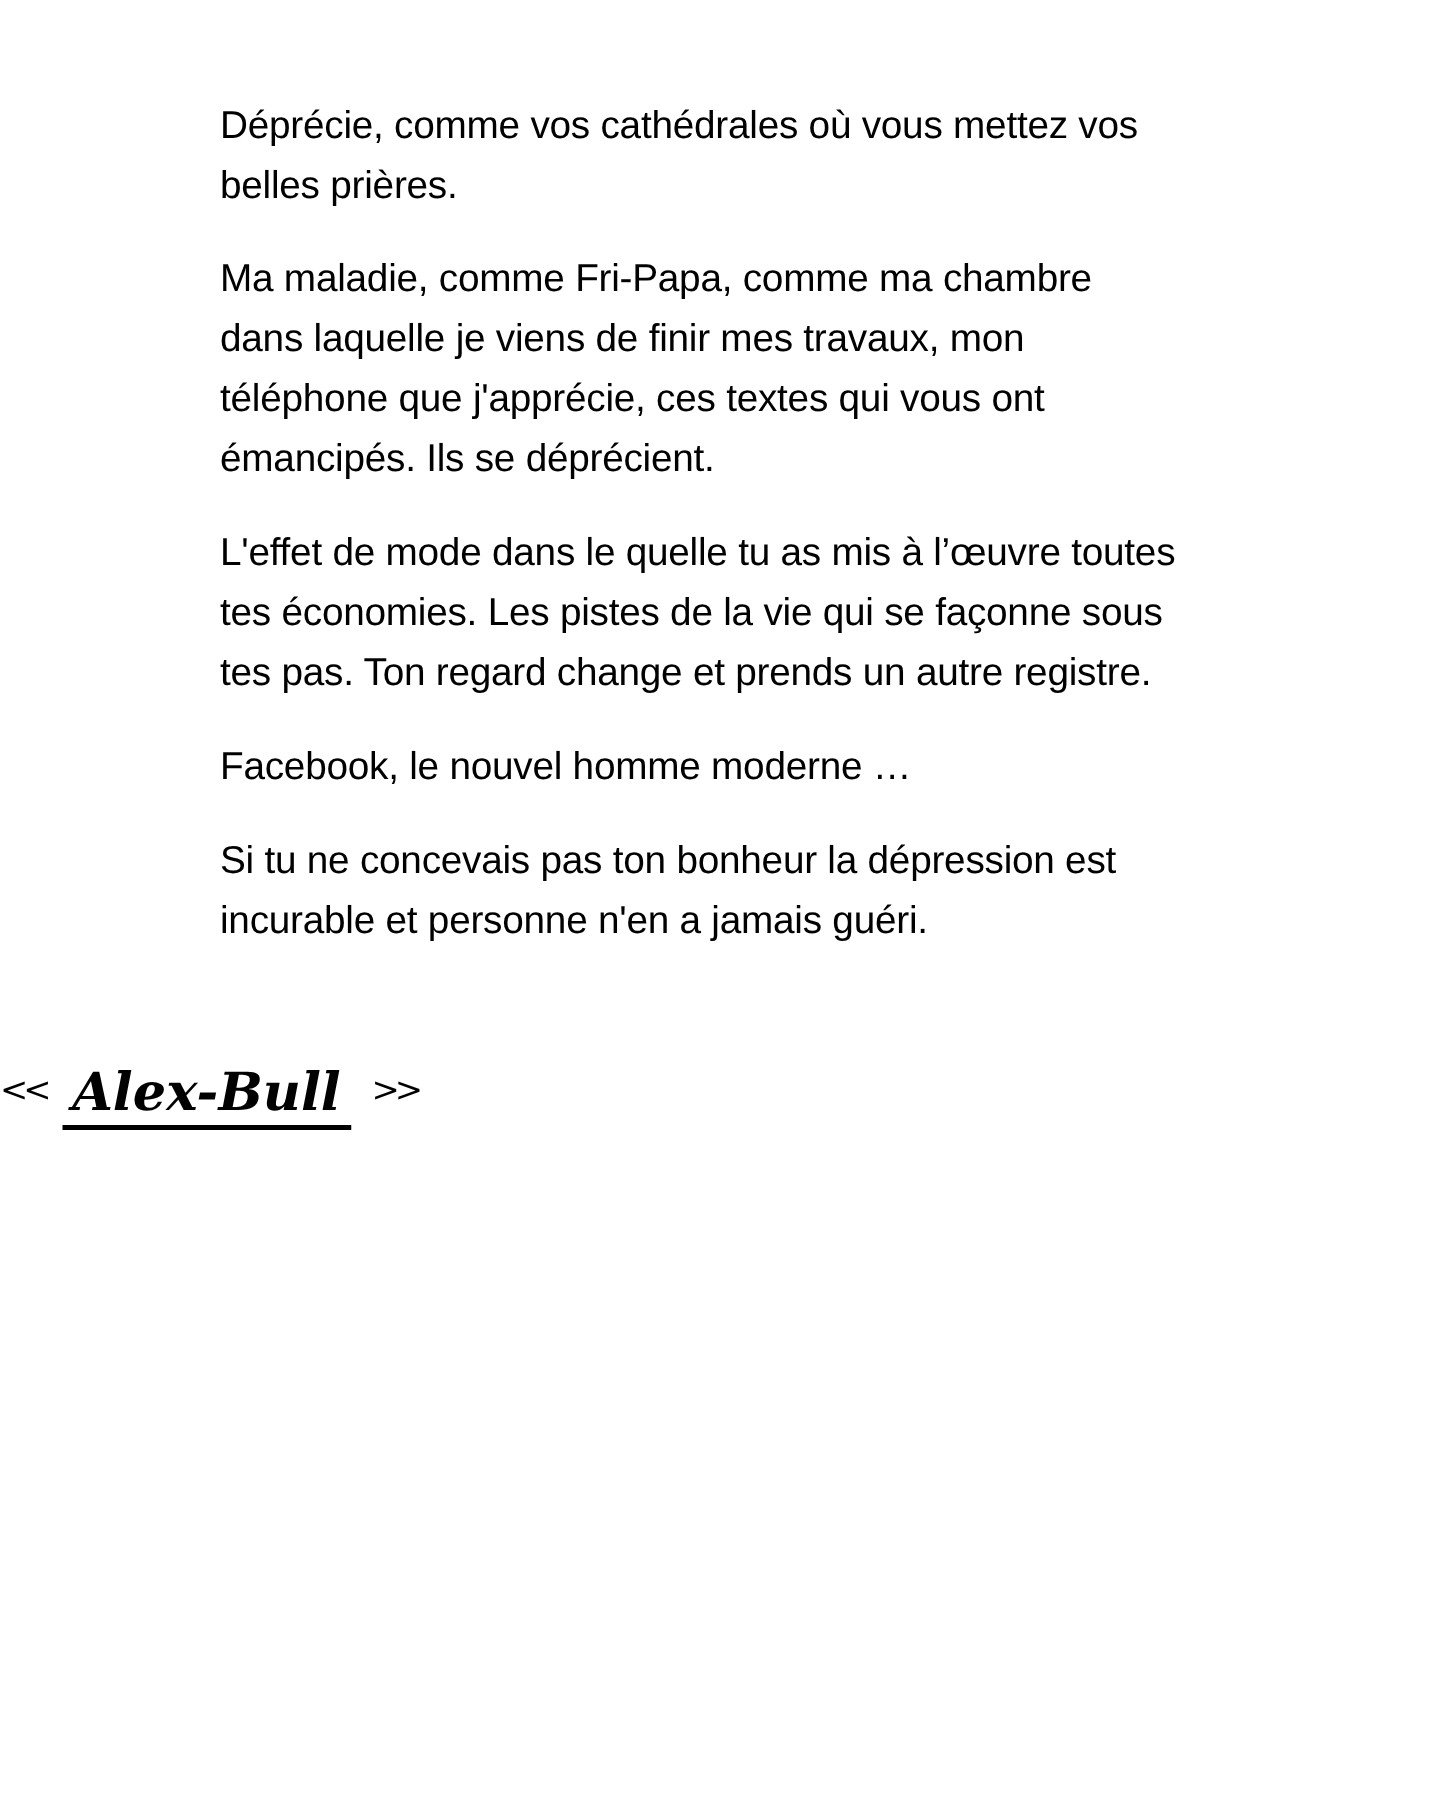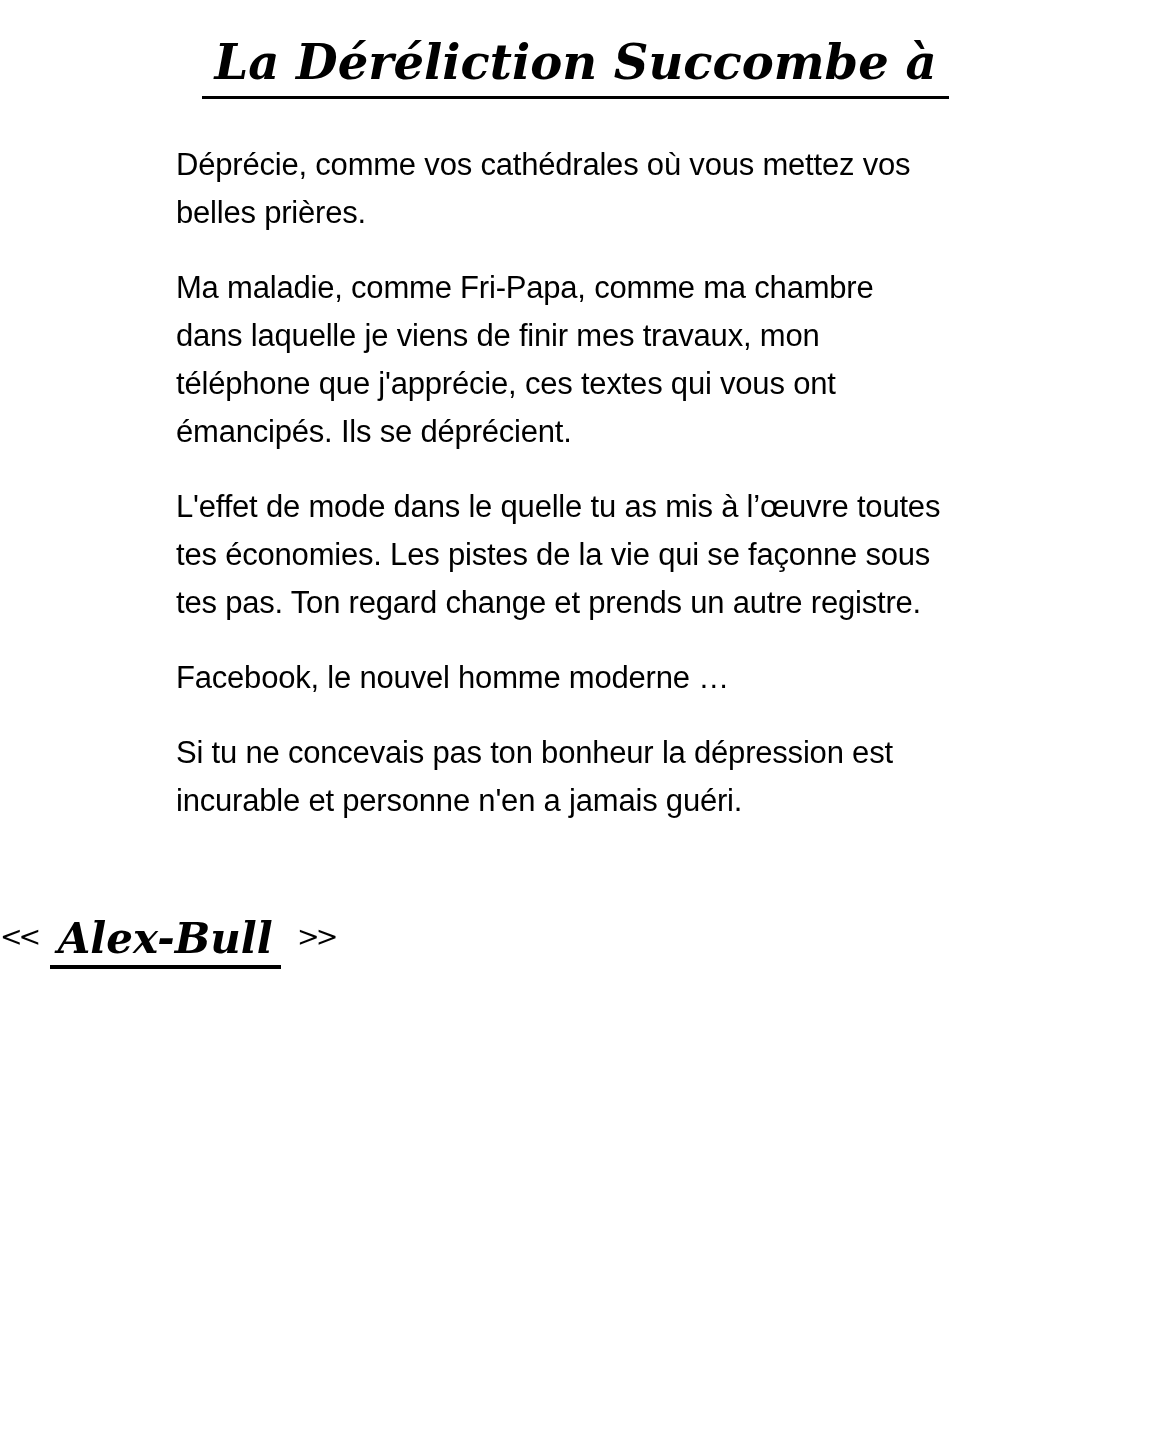--- a/index.html
+++ b/index.html
@@ -75,23 +75,20 @@
     padding: 0 8px 2px 8px;
     margin: 0 8px;
   }
 </style>
 </head>
 <body>
 
 <div class="page">
 
   <div class="title-block">
-    <span class="title-line title-line-1">
-      <span class="title-text">La Déréliction Succombe à</span>
-    </span>
   </div>
 
   <div class="body-block">
     <p>Déprécie, comme vos cathédrales où vous mettez vos
 belles prières.</p>
     <p>Ma maladie, comme Fri-Papa, comme ma chambre
 dans laquelle je viens de finir mes travaux, mon
 téléphone que j'apprécie, ces textes qui vous ont
 émancipés. Ils se déprécient.</p>
     <p>L'effet de mode dans le quelle tu as mis à l’œuvre toutes

